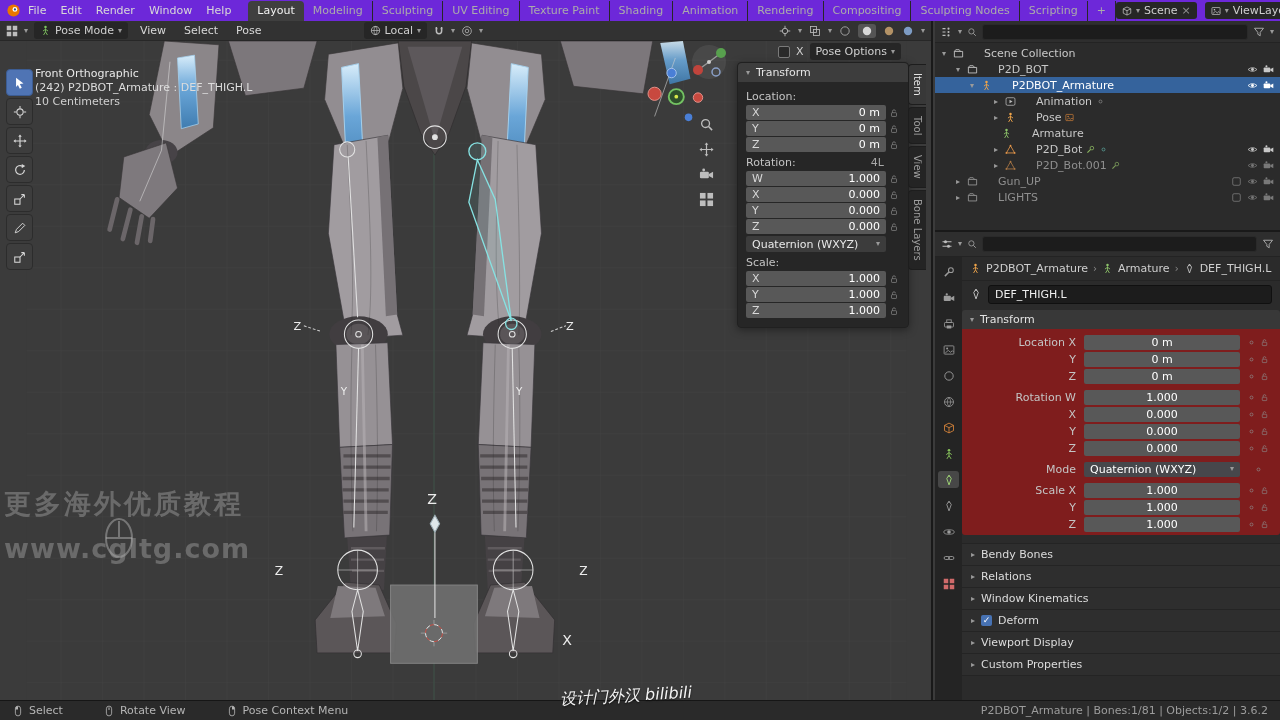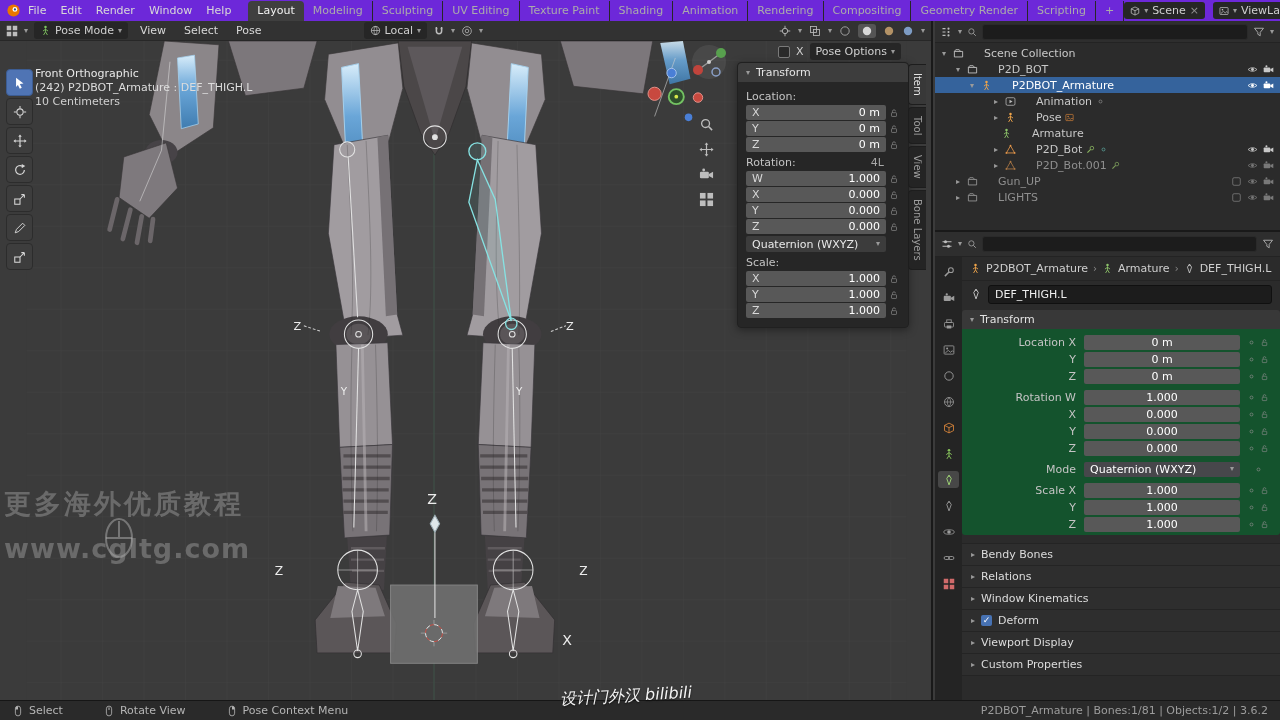--- a/index.html
+++ b/index.html
@@ -83,21 +83,21 @@
   #ptabs{position:absolute;left:0;top:25px;bottom:0;width:27px;background:#242424;display:flex;flex-direction:column;
          align-items:center;padding-top:6px;gap:9px;}
   .ptab{width:21px;height:17px;display:flex;align-items:center;justify-content:center;color:#9c9c9c;border-radius:3px;}
   .ptab.active{background:#474747;}
   #pcontent{position:absolute;left:27px;top:25px;right:0;bottom:0;overflow:hidden;}
   .bcrumb{height:23px;display:flex;align-items:center;gap:5px;padding:0 8px;color:#cfcfcf;border-bottom:1px solid #242424;}
   .bc-sep{color:#8a8a8a;font-size:10px;}
   .namerow{height:26px;display:flex;align-items:center;gap:6px;padding:0 8px;}
   .namefield{flex:1;background:#1c1c1c;border:1px solid #101010;border-radius:3px;height:17px;display:flex;align-items:center;padding:0 6px;color:#eee;}
   .psechead{height:19px;display:flex;align-items:center;gap:6px;padding:0 8px;background:#383838;color:#e2e2e2;margin-top:3px;border-radius:3px 3px 0 0;}
-  .prows{padding:5px 4px 2px 2px;background:#14532d;border-radius:0 0 3px 3px;}
+  .prows{padding:5px 4px 2px 2px;background:#7f1d1d;border-radius:0 0 3px 3px;}
   .prow{display:flex;align-items:center;height:16px;margin-bottom:1px;}
   .plabel{width:112px;text-align:right;padding-right:8px;color:#c4c4c4;white-space:nowrap;flex:none;}
   .pfield{flex:1;background:#585858;height:15px;border-radius:2px;display:flex;align-items:center;justify-content:center;color:#fff;}
   .pfield.dd{background:#47474b;justify-content:flex-start;padding:0 6px;}
   .pfield.dd span:first-child{flex:1;}
   .pdeco{width:36px;display:flex;gap:4px;justify-content:center;color:#8d8d8d;flex:none;}
   .ppanel{height:21px;display:flex;align-items:center;gap:6px;padding:0 9px;background:#2e2e2e;border-top:1px solid #242424;color:#dcdcdc;}
   .ppanel:last-child{border-bottom:1px solid #242424;}
   .chk-on{width:11px;height:11px;background:#4772b3;border-radius:2px;color:#fff;font-size:9px;line-height:11px;text-align:center;}
   
@@ -285,21 +285,21 @@
     <div class="ws">
       <span class="wstab active">Layout</span>
       <span class="wstab">Modeling</span>
       <span class="wstab">Sculpting</span>
       <span class="wstab">UV Editing</span>
       <span class="wstab">Texture Paint</span>
       <span class="wstab">Shading</span>
       <span class="wstab">Animation</span>
       <span class="wstab">Rendering</span>
       <span class="wstab">Compositing</span>
-      <span class="wstab">Geometry Render</span>
+      <span class="wstab">Sculpting Nodes</span>
       <span class="wstab">Scripting</span>
       <span class="wstab">+</span>
     </div>
     <div class="tb-right">
       <span class="pill">
         <svg class="ic" style="width:10px;height:10px">
             <use href="#s-cube"></use>
           </svg>
         <span class="caret">▾</span>
         <span>Scene</span>

